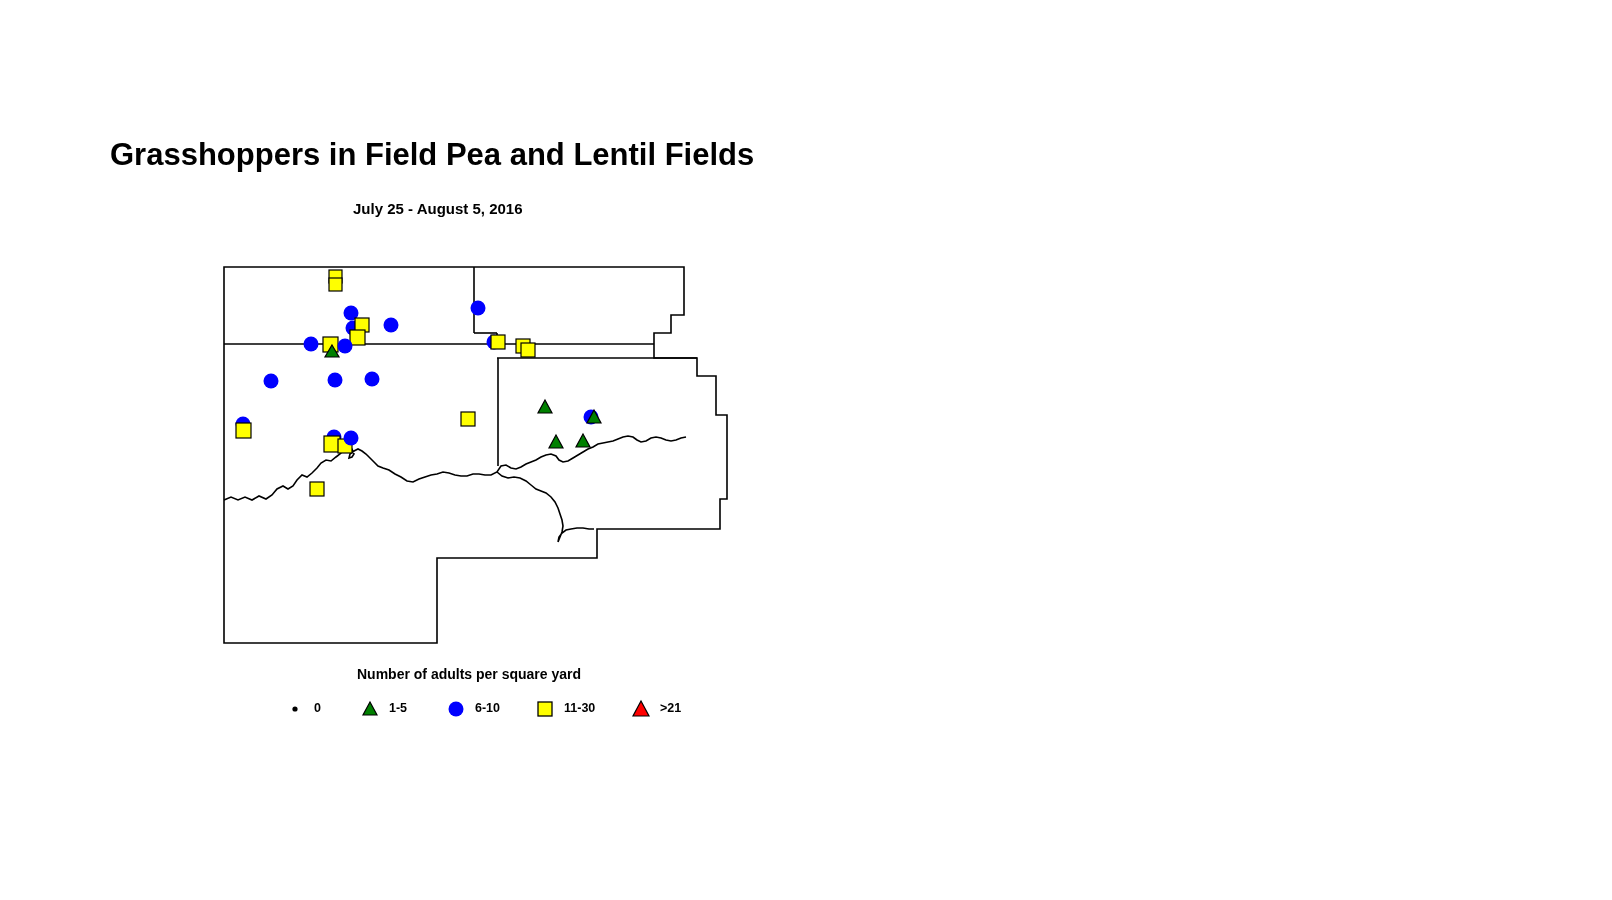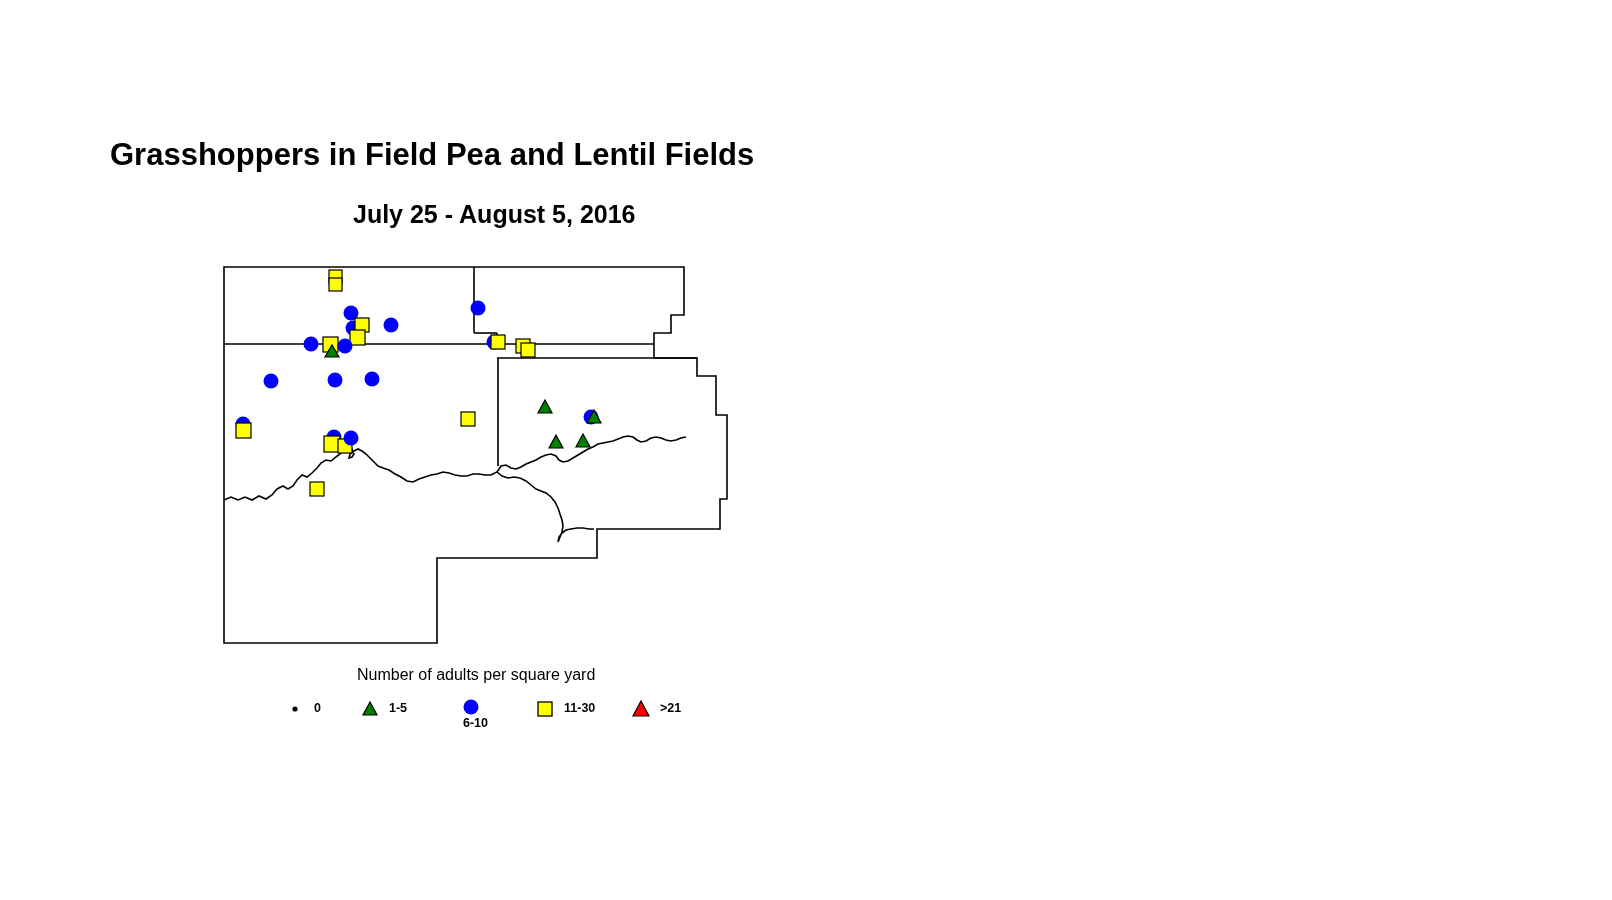--- a/index.html
+++ b/index.html
@@ -28,37 +28,37 @@
     top: 92px;
     font-size: 31px;
     font-weight: bold;
     letter-spacing: 0px;
     white-space: nowrap;
   }
   .subtitle {
     position: absolute;
     left: 353px;
     top: 155px;
-    font-size: 25px;
+    font-size: 15px;
     font-weight: bold;
     white-space: nowrap;
   }
   .map-wrap {
     position: absolute;
     left: 0px;
     top: 0px;
     width: 1612px;
     height: 900px;
   }
   .legend-title {
     position: absolute;
     left: 357px;
     top: 621px;
-    font-size: 16px;
-    font-weight: normal;
+    font-size: 14px;
+    font-weight: bold;
     white-space: nowrap;
   }
   .legend-row {
     position: absolute;
     left: 285px;
     top: 651px;
     width: 440px;
     height: 24px;
   }
   .legend-item {
@@ -258,21 +258,21 @@
 
     <div class="legend-item" style="left:75px;">
       <span class="sw">
         <svg width="20" height="20">
             <polygon points="10,4 17,17 3,17" fill="#008000" stroke="#000000" stroke-width="1.2"></polygon>
           </svg>
       </span>
       <span class="lbl">1-5</span>
     </div>
 
-    <div class="legend-item" style="left:169px;flex-direction:column;">
+    <div class="legend-item" style="left:161px;">
       <span class="sw">
         <svg width="20" height="20">
             <circle cx="10" cy="11" r="7.5" fill="#0000FF"></circle>
           </svg>
       </span>
       <span class="lbl">6-10</span>
     </div>
 
     <div class="legend-item" style="left:250px;">
       <span class="sw">

